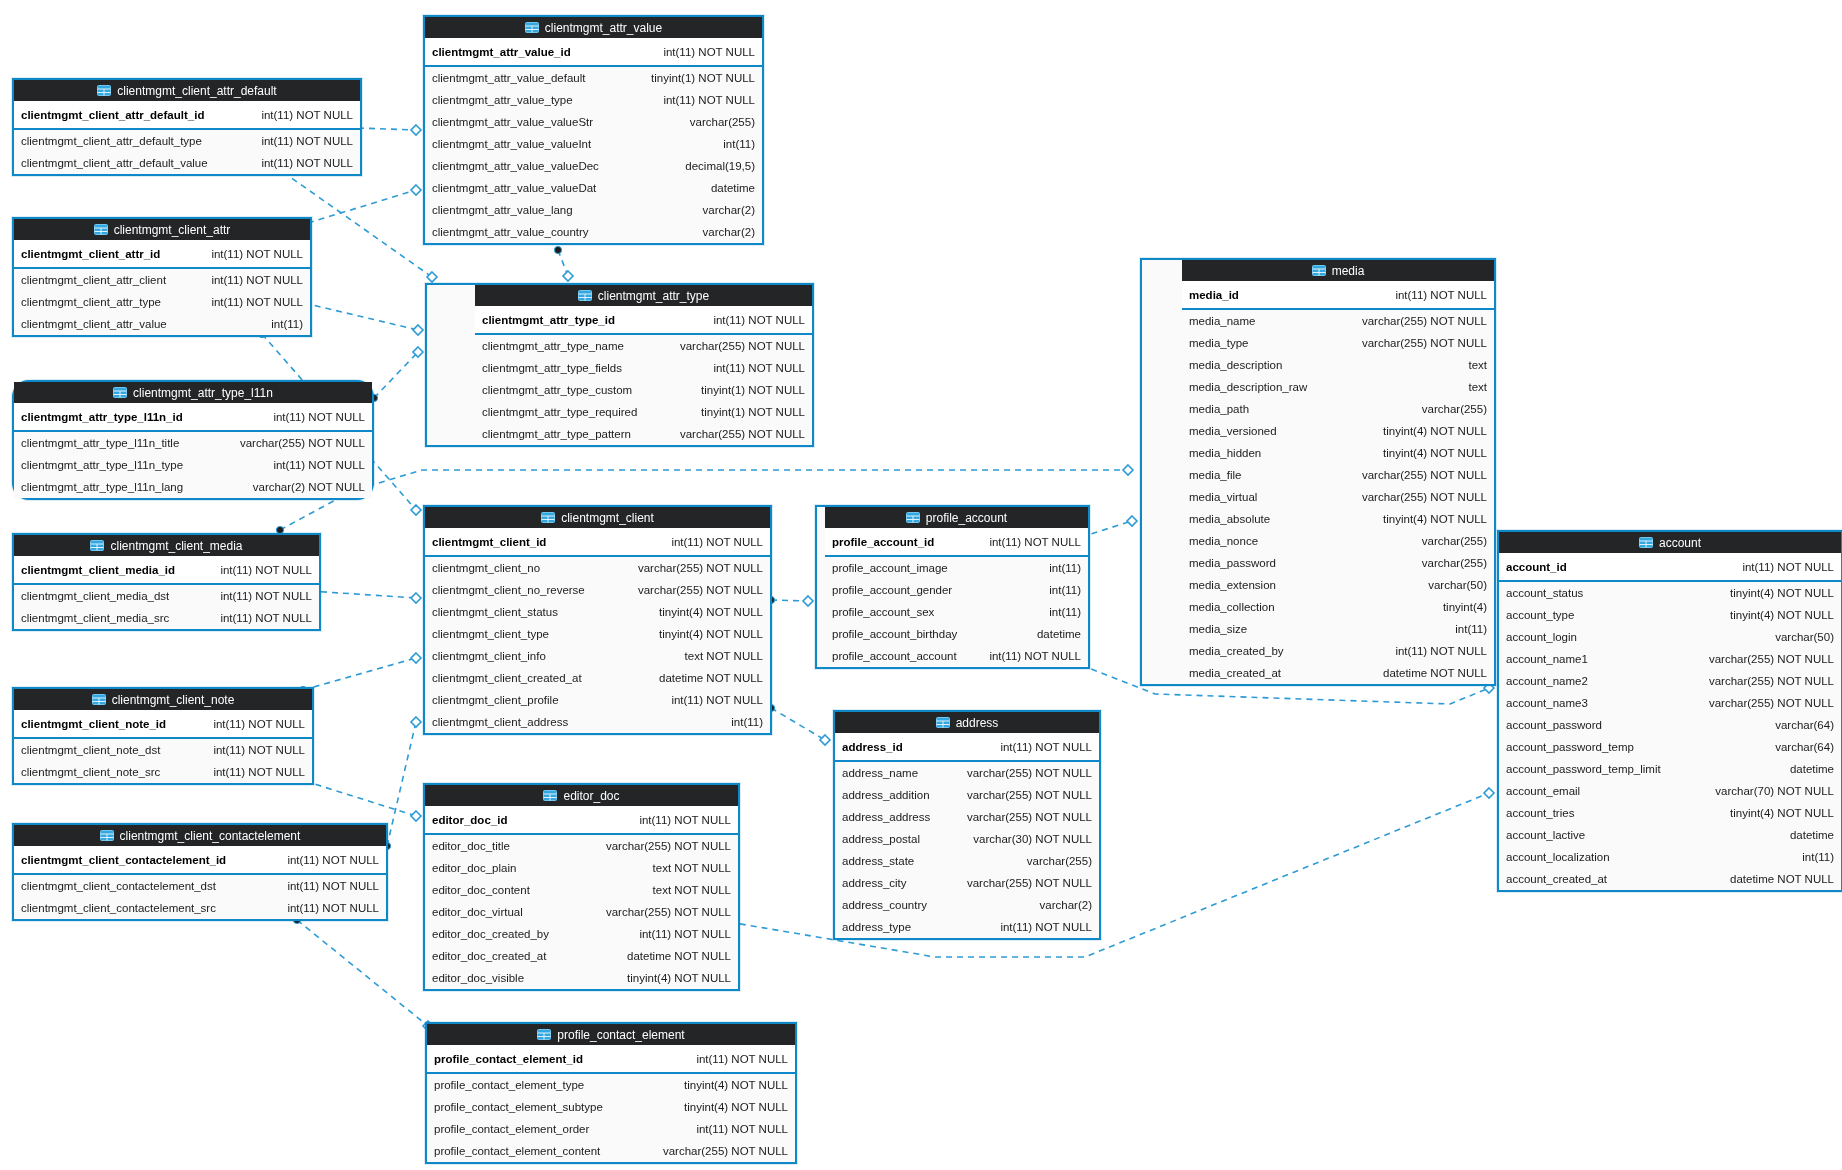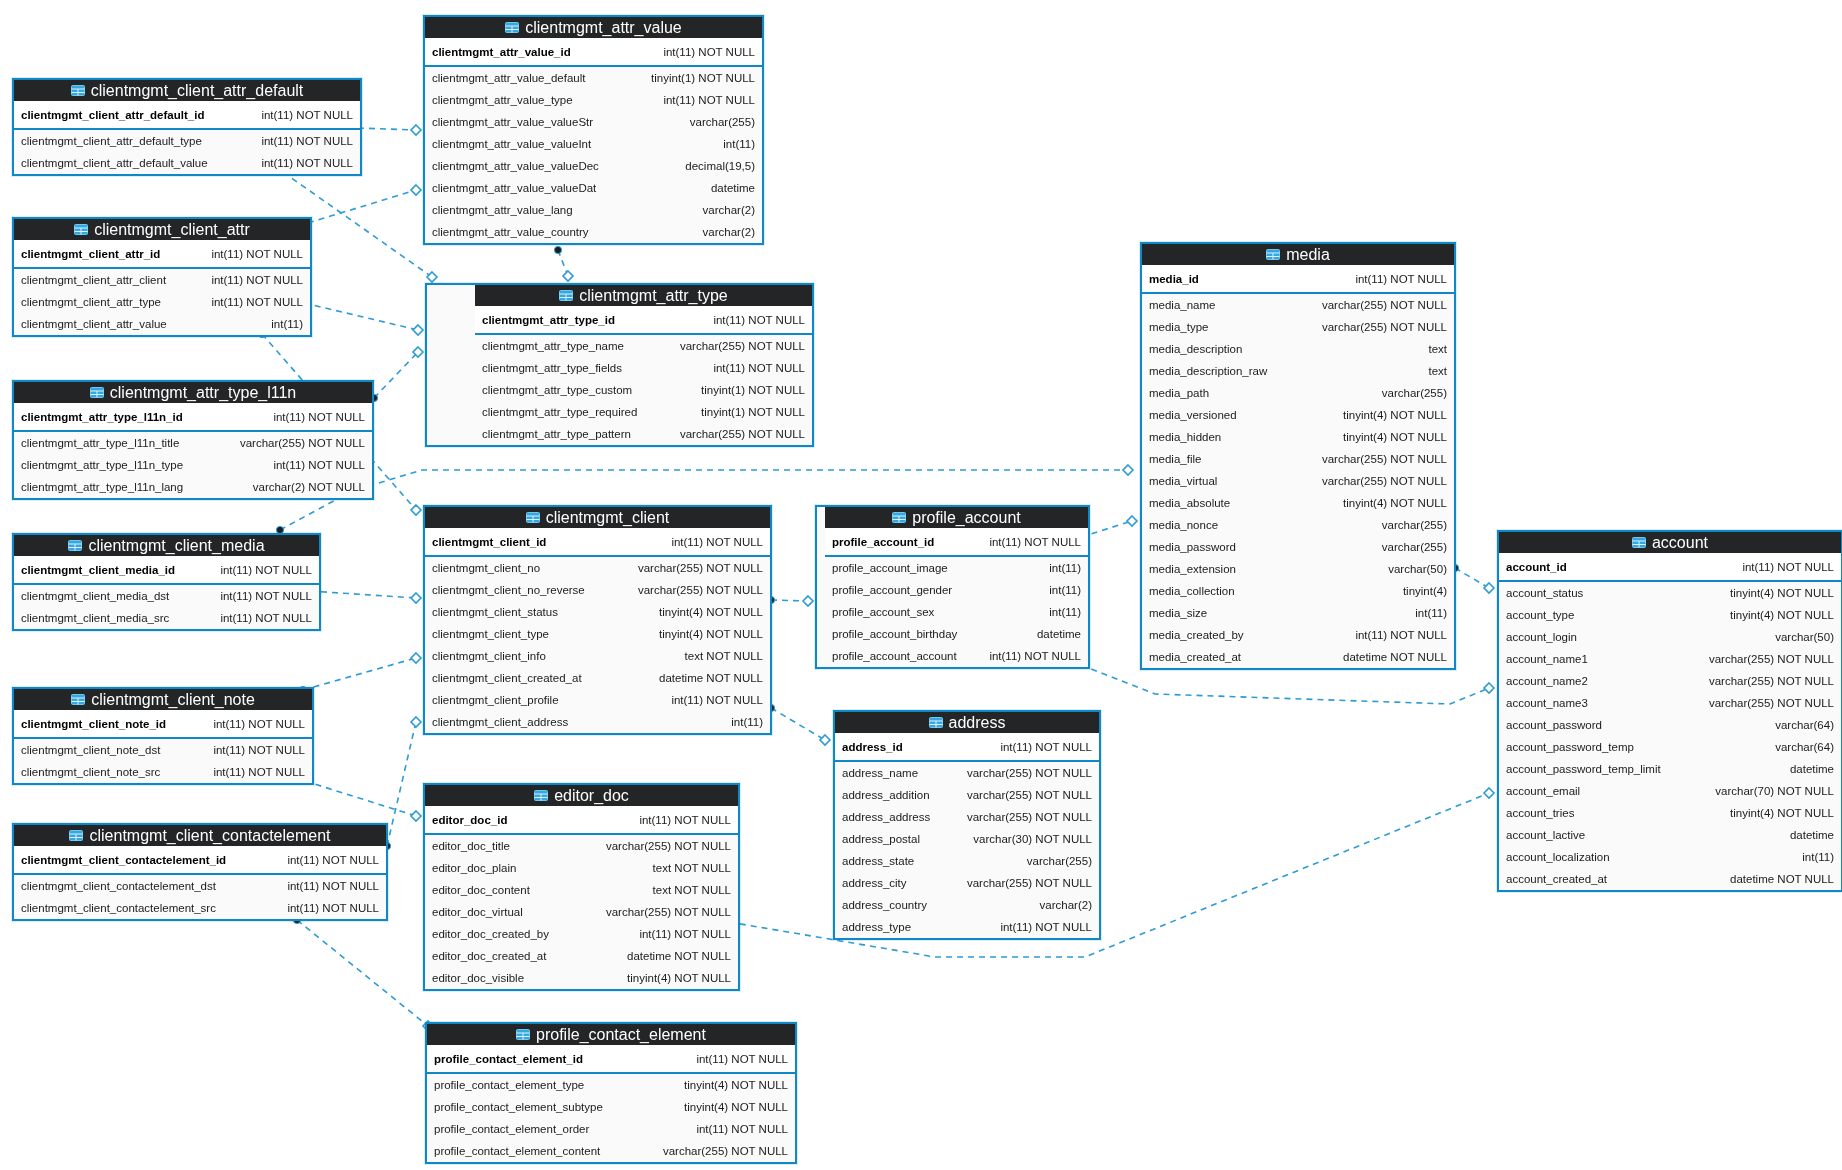--- a/index.html
+++ b/index.html
@@ -2,21 +2,21 @@
 <html><head>
 <meta charset="utf-8">
 <style>
   html,body{margin:0;padding:0;background:#ffffff;}
   #canvas{position:relative;width:1842px;height:1170px;background:#ffffff;overflow:hidden;
           font-family:"Liberation Sans",sans-serif;}
   #wires{position:absolute;left:0;top:0;z-index:0;}
   .tbl{position:absolute;z-index:1;border:2px solid #0f88c8;background:#fafafa;
        box-shadow:0 0 0 1px rgba(15,136,200,.15);}
   .hd{background:#232527;color:#ffffff;height:21px;display:flex;align-items:center;
-      justify-content:center;gap:6px;font-size:16px;white-space:nowrap;}
+      justify-content:center;gap:6px;font-size:12px;white-space:nowrap;}
   .hd .ic{display:inline-flex;flex:0 0 auto;}
   .row{display:flex;justify-content:space-between;align-items:center;height:22px;
        padding:0 7px;font-size:11.5px;color:#1b1b1b;white-space:nowrap;background:#fafafa;}
   .row.pk{height:27px;font-weight:bold;color:#000;background:#ffffff;
           border-bottom:2px solid #0f88c8;text-align:center;}
   .row .ft{margin-left:14px;color:#1b1b1b;font-weight:normal;}
   .row.pk .ft{font-weight:normal;}
   .rel{fill:none;stroke:#2d9bd5;stroke-width:1.6;stroke-dasharray:6 5;}
   .dotmk{fill:#1d1d1d;stroke:#2d9bd5;stroke-width:1;}
   .diamk{fill:#ffffff;stroke:#2d9bd5;stroke-width:1.6;}
@@ -180,21 +180,21 @@
       </div>
       <div class="row">
         <span class="fn">clientmgmt_client_attr_type</span>
         <span class="ft">int(11) NOT NULL</span>
       </div>
       <div class="row">
         <span class="fn">clientmgmt_client_attr_value</span>
         <span class="ft">int(11)</span>
       </div>
     </div>
-    <div class="tbl" style="left: 12px; top: 380px; width: 358px;">
+    <div class="tbl" style="left: 12px; top: 380px; width: 358px; border-radius: 17px;">
       <div class="hd">
         <span class="ic">
           <svg width="14" height="11" viewBox="0 0 14 11">
             <rect x="0.5" y="0.5" width="13" height="10" rx="1" fill="#35a7e0" stroke="#6fc6ee"></rect>
             <line x1="0.5" y1="4" x2="13.5" y2="4" stroke="#dff2fb" stroke-width="1"></line>
             <line x1="0.5" y1="7.5" x2="13.5" y2="7.5" stroke="#dff2fb" stroke-width="1"></line>
             <line x1="7" y1="4" x2="7" y2="10.5" stroke="#dff2fb" stroke-width="1"></line>
           </svg>
         </span>
         <span>clientmgmt_attr_type_l11n</span>
@@ -534,21 +534,21 @@
       </div>
       <div class="row">
         <span class="fn">address_country</span>
         <span class="ft">varchar(2)</span>
       </div>
       <div class="row">
         <span class="fn">address_type</span>
         <span class="ft">int(11) NOT NULL</span>
       </div>
     </div>
-    <div class="tbl" style="left: 1140px; top: 242px; width: 312px;">
+    <div class="tbl" style="left: 1140px; top: 258px; width: 312px; padding-left: 40px;">
       <div class="hd">
         <span class="ic">
           <svg width="14" height="11" viewBox="0 0 14 11">
             <rect x="0.5" y="0.5" width="13" height="10" rx="1" fill="#35a7e0" stroke="#6fc6ee"></rect>
             <line x1="0.5" y1="4" x2="13.5" y2="4" stroke="#dff2fb" stroke-width="1"></line>
             <line x1="0.5" y1="7.5" x2="13.5" y2="7.5" stroke="#dff2fb" stroke-width="1"></line>
             <line x1="7" y1="4" x2="7" y2="10.5" stroke="#dff2fb" stroke-width="1"></line>
           </svg>
         </span>
         <span>media</span>

